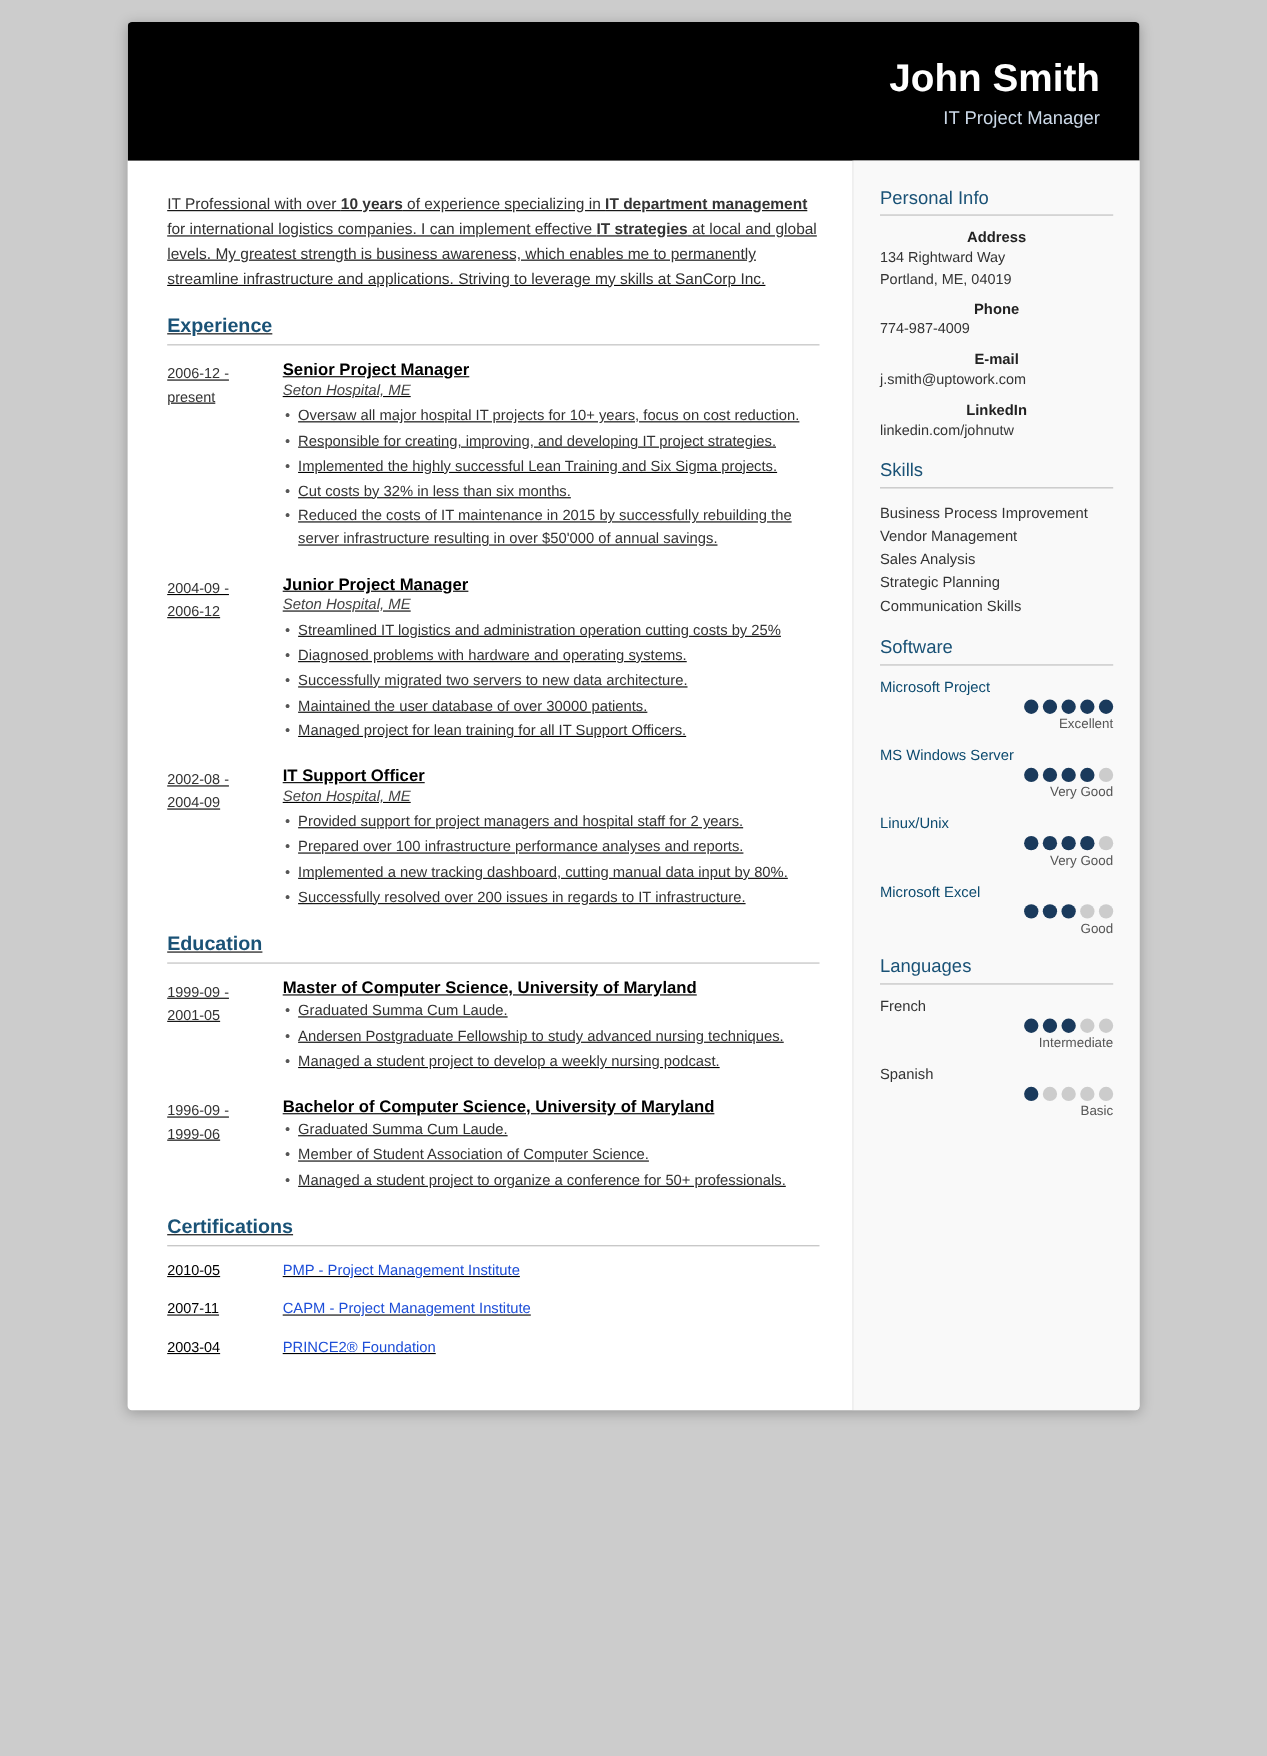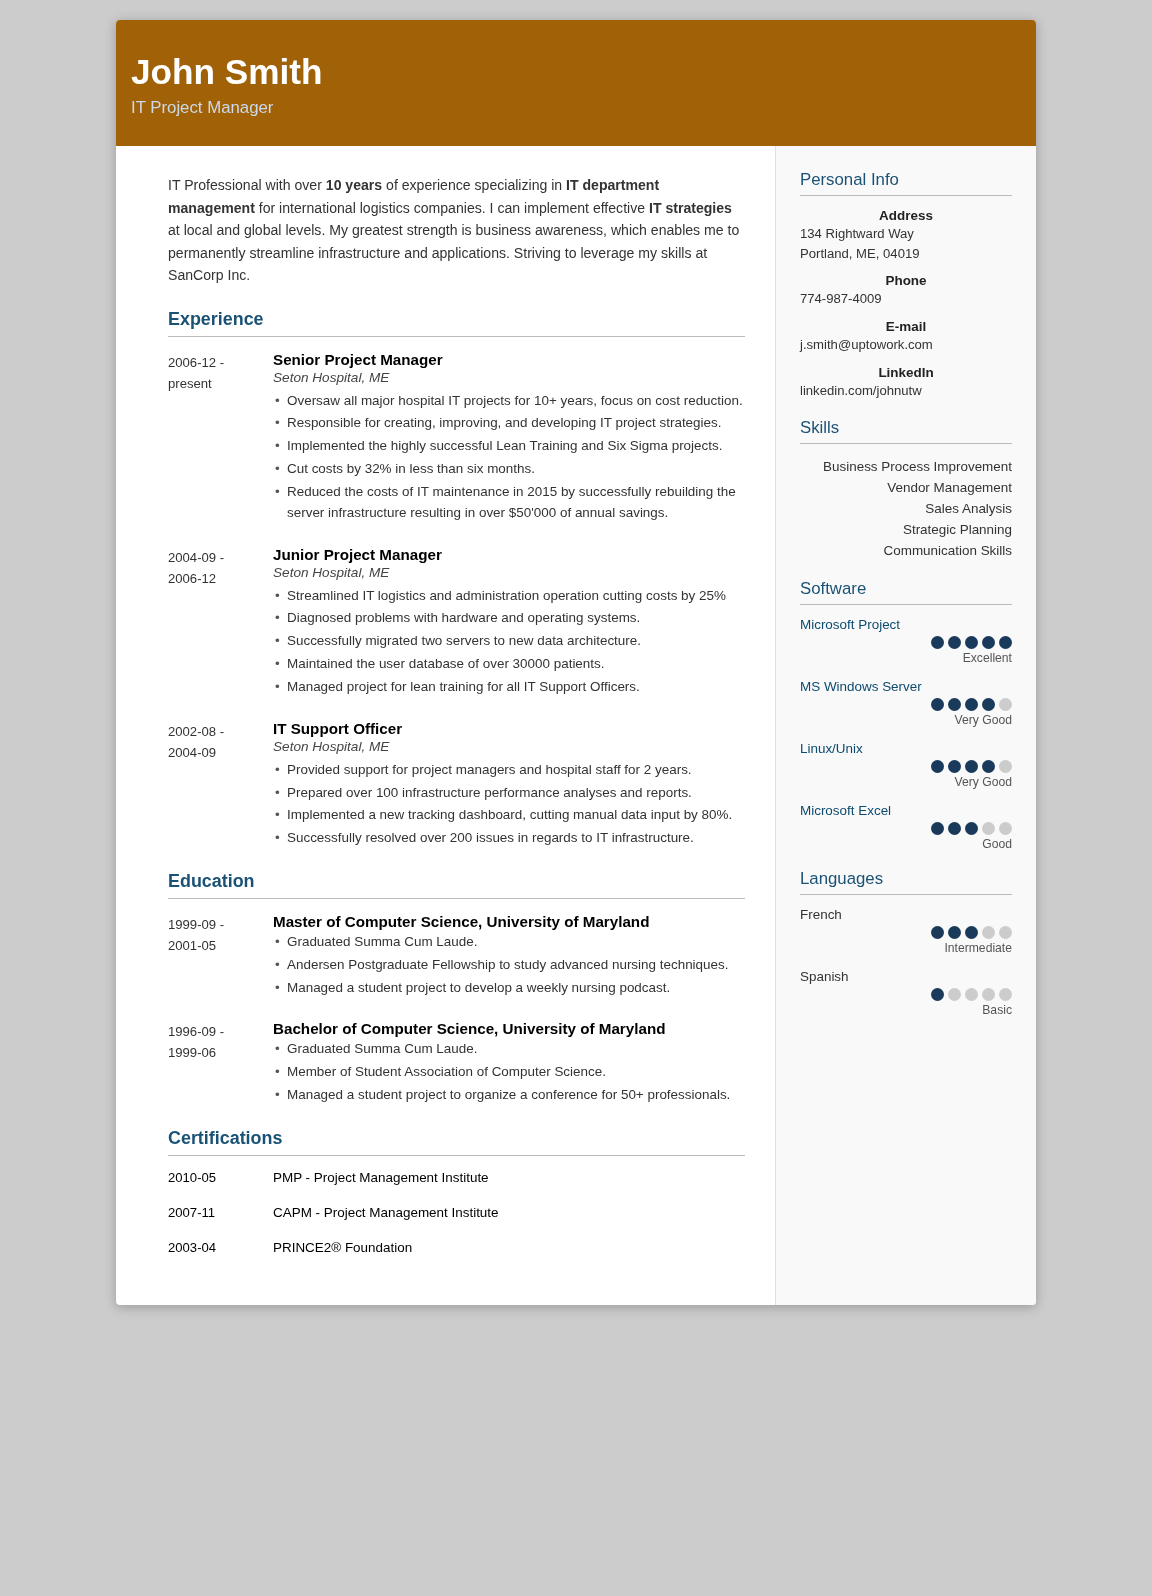--- a/index.html
+++ b/index.html
@@ -13,41 +13,43 @@
       min-height: 1596px;
     }
     .resume-container {
       width: 920px;
       background: #fff;
       box-shadow: 0 2px 12px rgba(0,0,0,0.25);
       border-radius: 4px;
       overflow: hidden;
     }
     .header {
-      background: #a16207;
-      padding: 32px 36px 28px 15px;
+      background: #000000;
+      padding: 32px 36px 28px 44px;
+      text-align: right;
     }
     .header-name {
       color: #fff;
       font-size: 2.2em;
       font-weight: 700;
       margin-bottom: 6px;
     }
     .header-title {
       color: #ccd9e8;
       font-size: 1.05em;
       font-weight: 400;
     }
     .body {
       display: flex;
     }
     .main-col {
       flex: 1;
-      padding: 28px 30px 30px 52px;
+      padding: 28px 30px 30px 36px;
       border-right: 1px solid #e0e0e0;
+      text-decoration: underline;
     }
     .side-col {
       width: 260px;
       padding: 24px 24px 30px 24px;
       background: #f9f9f9;
     }
     .summary-text {
       font-size: 0.88em;
       color: #333;
       line-height: 1.6;
@@ -113,21 +115,21 @@
       left: 2px;
       color: #555;
     }
     .cert-date {
       min-width: 105px;
       font-size: 0.82em;
       color: #000000;
     }
     .cert-label {
       font-size: 0.84em;
-      color: #000000;
+      color: #1d4ed8;
     }
     
     .side-section-title {
       color: #1a5276;
       font-size: 1.05em;
       font-weight: 400;
       margin-bottom: 5px;
     }
     .side-divider {
       border: none;
@@ -151,21 +153,20 @@
     }
     .skills-list {
       list-style: none;
       padding: 0;
       margin: 0 0 14px 0;
     }
     .skills-list li {
       font-size: 0.84em;
       color: #333;
       padding: 3px 0;
-      text-align: right;
     }
     .software-item {
       margin-bottom: 14px;
     }
     .software-name {
       font-size: 0.84em;
       color: #0c4a6e;
       margin-bottom: 4px;
     }
     .rating-dots {

